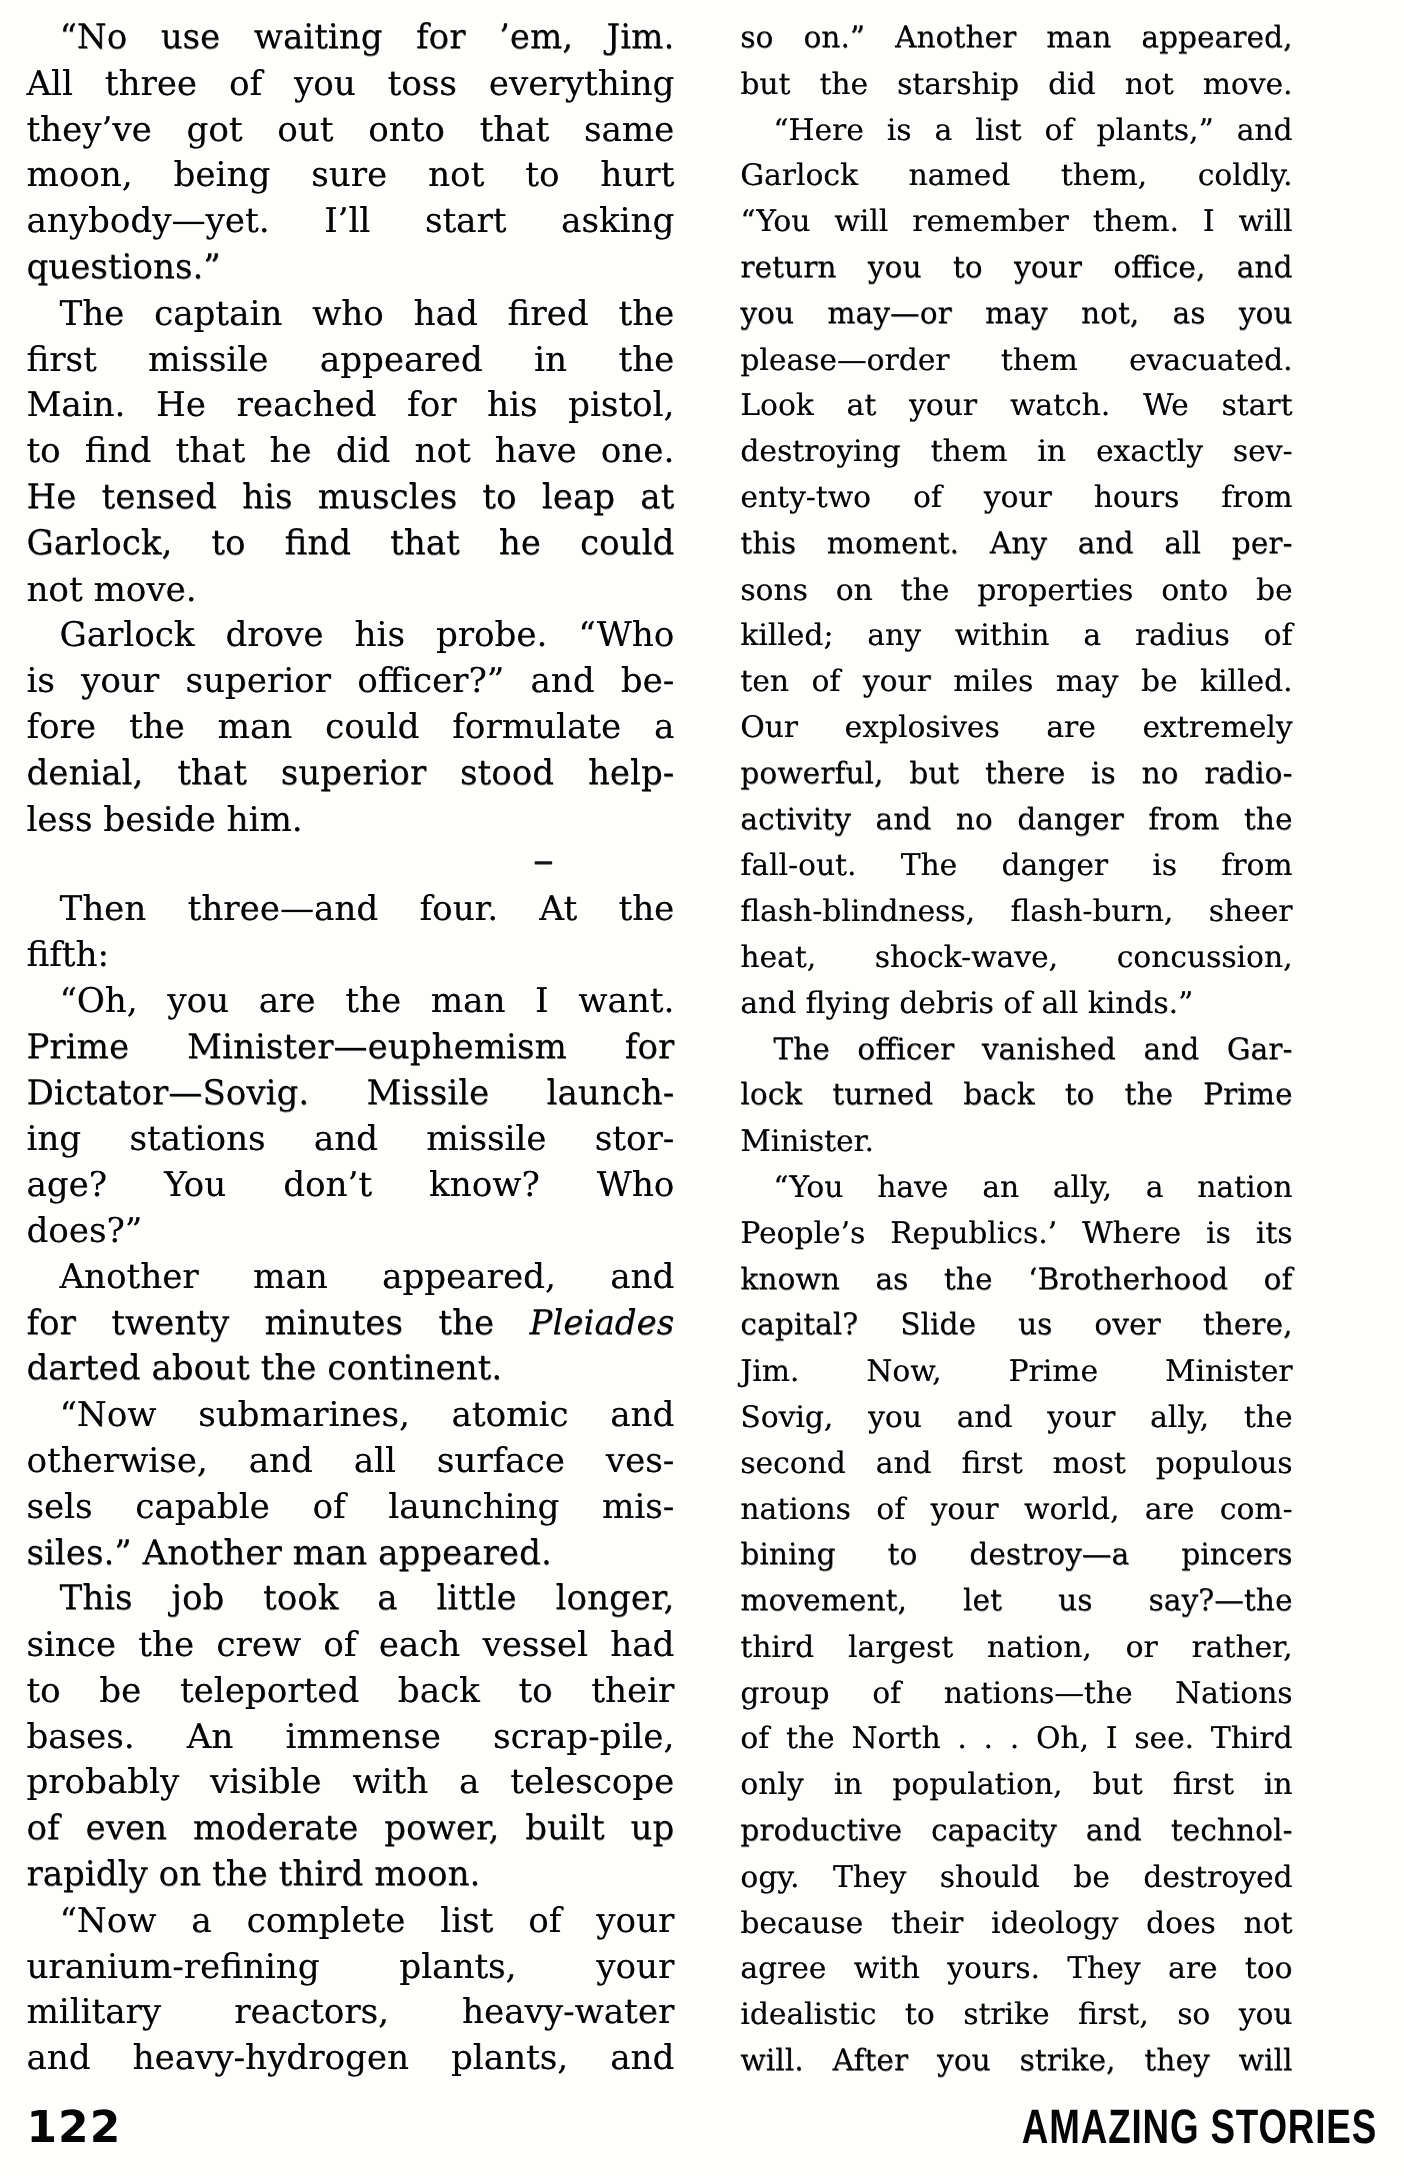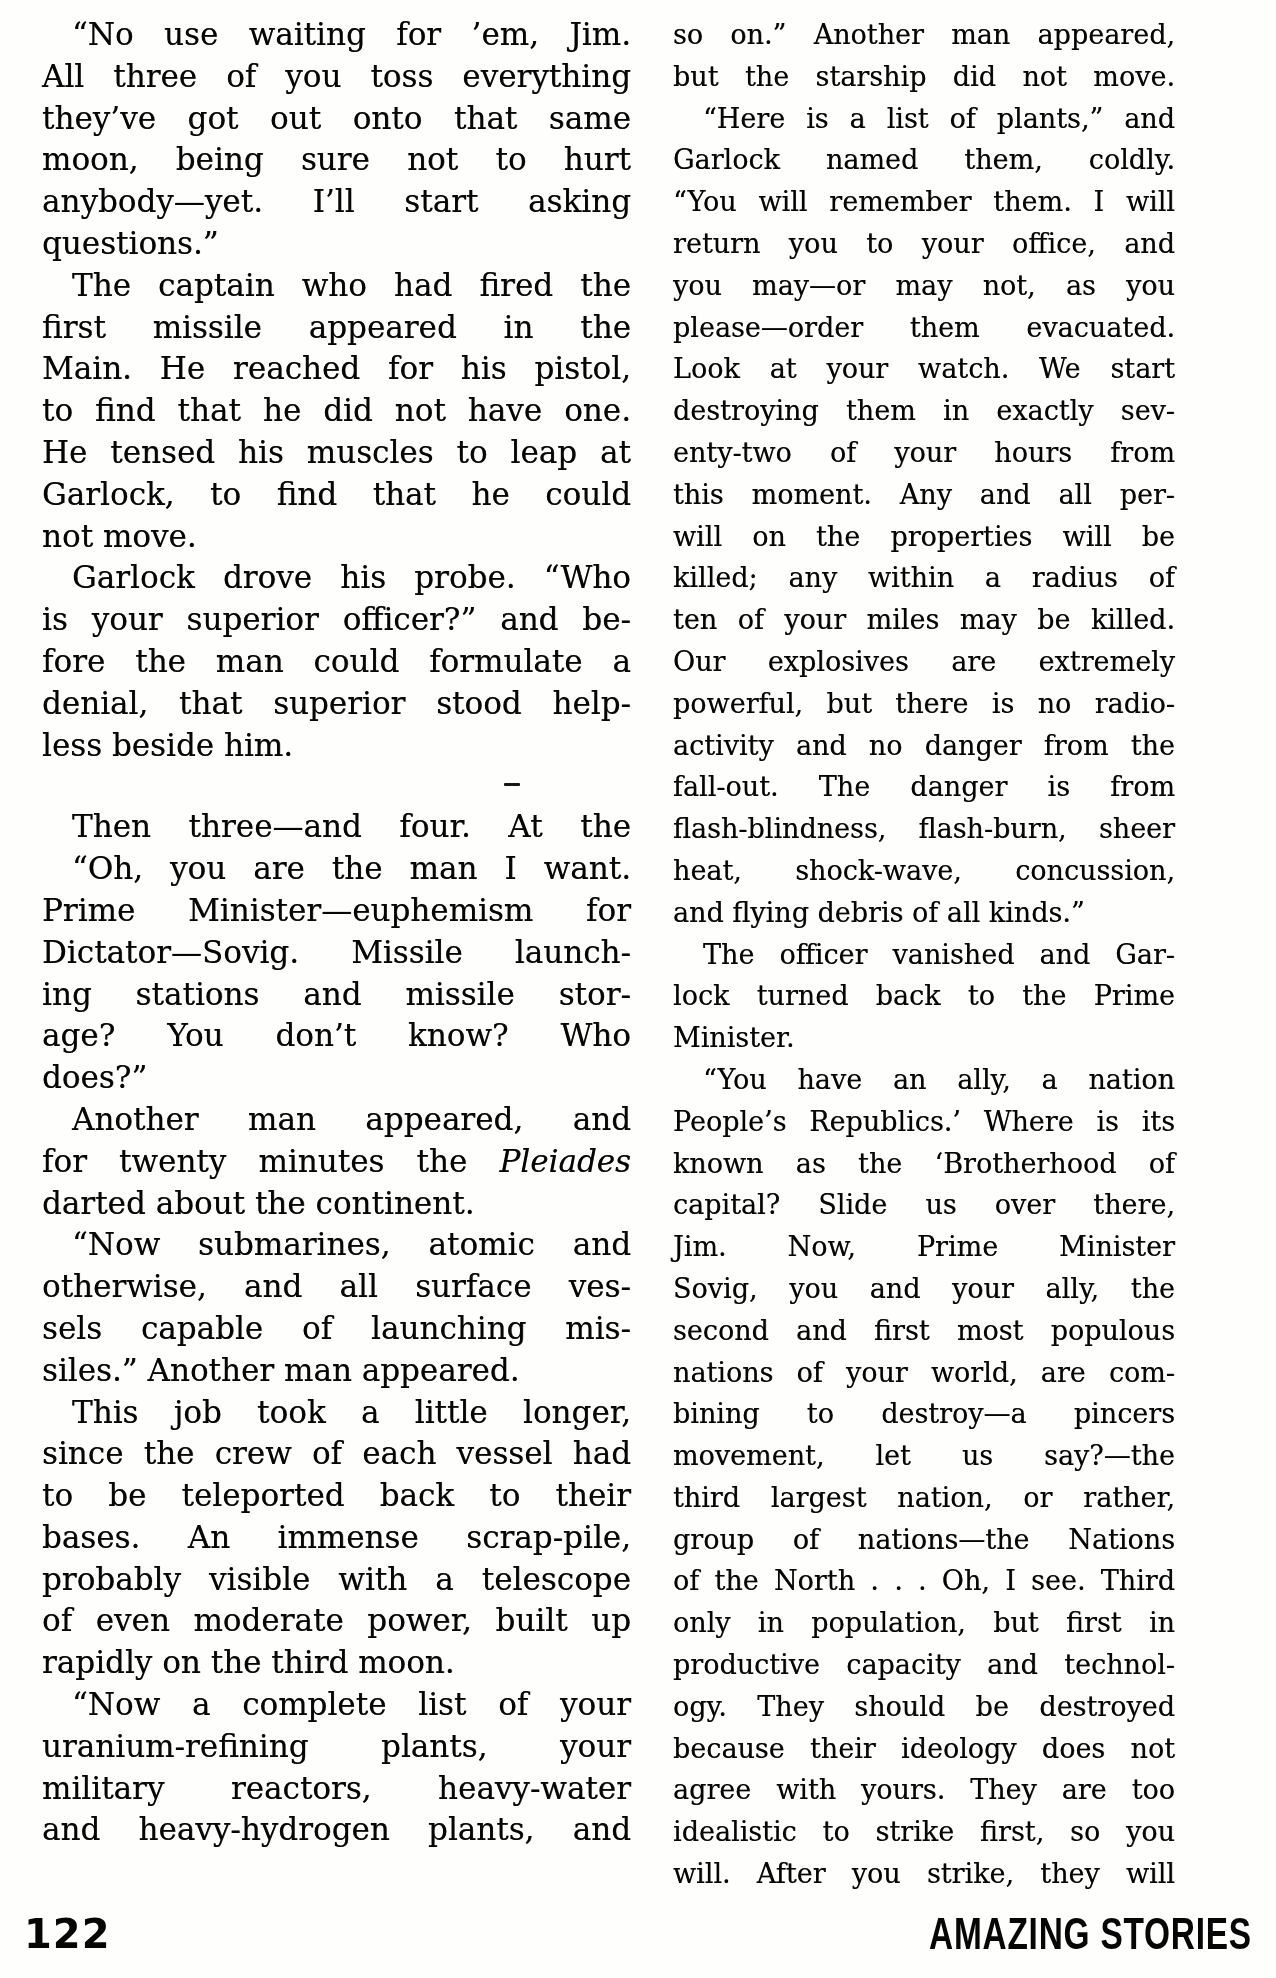--- a/index.html
+++ b/index.html
@@ -9,21 +9,21 @@
     position:relative;
     overflow:hidden;
   }
   .page{position:absolute;inset:0;}
   .column{
     position:absolute;top:14px;
     font-family:"DejaVu Serif","Liberation Serif",serif;
     color:#050505;
     text-shadow:0.3px 0.3px 0 rgba(0,0,0,0.55);
   }
-  #col-left{left:42px;width:589px;font-size:31px;}
+  #col-left{left:24px;width:589px;font-size:31px;}
   #col-right{left:673px;width:502px;font-size:27px;}
   .line{
     height:41.8px;line-height:41.8px;
     white-space:normal;
   }
   .line.just{text-align:justify;text-align-last:justify;text-justify:inter-word;}
   .line.last{text-align:left;}
   .line.indent{padding-left:30px;}
   .section-break{height:40px;position:relative;}
   .break-dash{
@@ -67,20 +67,21 @@
       <div class="line last">not move.</div>
       <div class="line just indent">Garlock drove his probe. “Who</div>
       <div class="line just">is your superior officer?” and be-</div>
       <div class="line just">fore the man could formulate a</div>
       <div class="line just">denial, that superior stood help-</div>
       <div class="line last">less beside him.</div>
       <div class="section-break">
         <span class="break-dash"></span>
       </div>
       <div class="line just indent">Then three—and four. At the</div>
+      <div class="line last">fifth:</div>
       <div class="line just indent">“Oh, you are the man I want.</div>
       <div class="line just">Prime Minister—euphemism for</div>
       <div class="line just">Dictator—Sovig. Missile launch-</div>
       <div class="line just">ing stations and missile stor-</div>
       <div class="line just">age? You don’t know? Who</div>
       <div class="line last">does?”</div>
       <div class="line just indent">Another man appeared, and</div>
       <div class="line just">for twenty minutes the <i>Pleiades</i></div>
       <div class="line last">darted about the continent.</div>
       <div class="line just indent">“Now submarines, atomic and</div>
@@ -105,21 +106,21 @@
       <div class="line just indent">“Here is a list of plants,” and</div>
       <div class="line just">Garlock named them, coldly.</div>
       <div class="line just">“You will remember them. I will</div>
       <div class="line just">return you to your office, and</div>
       <div class="line just">you may—or may not, as you</div>
       <div class="line just">please—order them evacuated.</div>
       <div class="line just">Look at your watch. We start</div>
       <div class="line just">destroying them in exactly sev-</div>
       <div class="line just">enty-two of your hours from</div>
       <div class="line just">this moment. Any and all per-</div>
-      <div class="line just">will on the properties will be</div>
+      <div class="line just">sons on the properties onto be</div>
       <div class="line just">killed; any within a radius of</div>
       <div class="line just">ten of your miles may be killed.</div>
       <div class="line just">Our explosives are extremely</div>
       <div class="line just">powerful, but there is no radio-</div>
       <div class="line just">activity and no danger from the</div>
       <div class="line just">fall-out. The danger is from</div>
       <div class="line just">flash-blindness, flash-burn, sheer</div>
       <div class="line just">heat, shock-wave, concussion,</div>
       <div class="line last">and flying debris of all kinds.”</div>
       <div class="line just indent">The officer vanished and Gar-</div>

